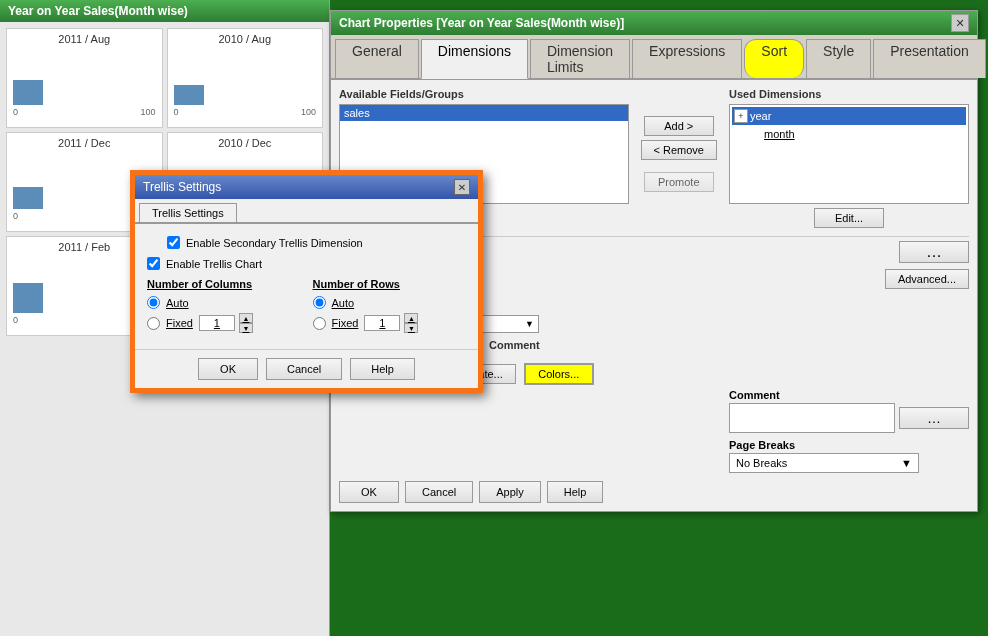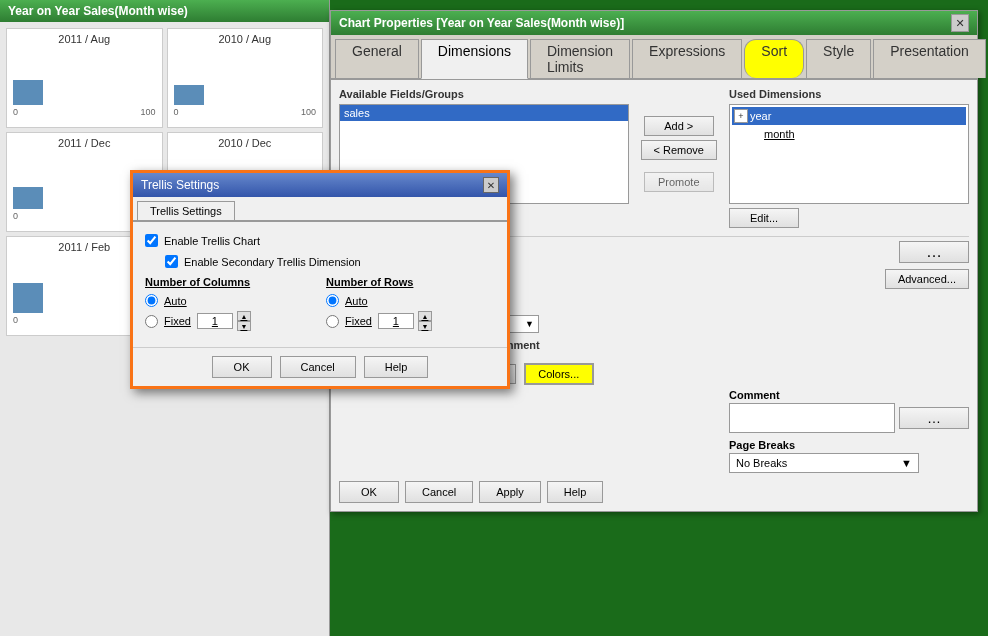--- a/index.html
+++ b/index.html
@@ -260,23 +260,23 @@
     }
 
     .btn-cancel { padding: 4px 16px; background: linear-gradient(to bottom, #f5f5f5, #e0e0e0); border: 1px solid #999; cursor: pointer; font-size: 11px; }
     .btn-apply { padding: 4px 16px; background: linear-gradient(to bottom, #f5f5f5, #e0e0e0); border: 1px solid #999; cursor: pointer; font-size: 11px; }
     .btn-help { padding: 4px 16px; background: linear-gradient(to bottom, #f5f5f5, #e0e0e0); border: 1px solid #999; cursor: pointer; font-size: 11px; }
 
     
     .trellis-overlay {
       position: absolute;
       top: 170px; left: 130px;
-      width: 380px;
+      width: 353px;
       background: #f0f0f0;
-      border: 3px solid #f97316;
+      border: 5px solid #f97316;
       box-shadow: 4px 4px 10px rgba(0,0,0,0.5);
       z-index: 10;
     }
 
     .trellis-titlebar {
       background: linear-gradient(to bottom, #6688cc, #3355aa);
       color: white;
       padding: 4px 8px;
       display: flex;
       align-items: center;
@@ -537,21 +537,21 @@
       <div class="used-dims-box">
         <div class="tree-item selected-tree">
           <div class="tree-expander">+</div>
           <span>year</span>
         </div>
         <div class="tree-item" style="padding-left: 16px; text-decoration: underline;">
           <div class="tree-expander" style="visibility:hidden">+</div>
           <span>month</span>
         </div>
       </div>
-      <div style="display: flex; justify-content: flex-start; margin-top: 4px;">
+      <div style="display: flex; justify-content: center; margin-top: 4px;">
         <button class="btn">Edit...</button>
       </div>
     </div>
   </div>
 
   <div class="separator-line"></div>
 
   <div style="display: flex; padding: 4px 8px; align-items: center; gap: 8px;">
     <input type="checkbox" style="">
     <span>Show System Fields</span>
@@ -618,28 +618,28 @@
   <div class="trellis-titlebar">
     <span>Trellis Settings</span>
     <div class="trellis-close">✕</div>
   </div>
 
   <div class="trellis-tab-bar">
     <div class="trellis-tab">Trellis Settings</div>
   </div>
 
   <div class="trellis-content">
+    <div class="trellis-checkbox-row" style="padding-left: 20px;">
+      <input type="checkbox" checked="" style="">
+      <span>Enable Secondary Trellis Dimension</span>
+    </div>
+
     <div class="trellis-checkbox-row">
       <input type="checkbox" checked="" style="">
       <span>Enable Trellis Chart</span>
-    </div>
-
-    <div class="trellis-checkbox-row" style="padding-left: 20px;">
-      <input type="checkbox" checked="" style="">
-      <span>Enable Secondary Trellis Dimension</span>
     </div>
 
     <div class="trellis-sections-row">
 
       <div class="trellis-section-half">
         <div class="trellis-section-title">Number of Columns</div>
         <div class="radio-row">
           <input type="radio" name="cols" checked="" style="">
           <span>Auto</span>
         </div>

